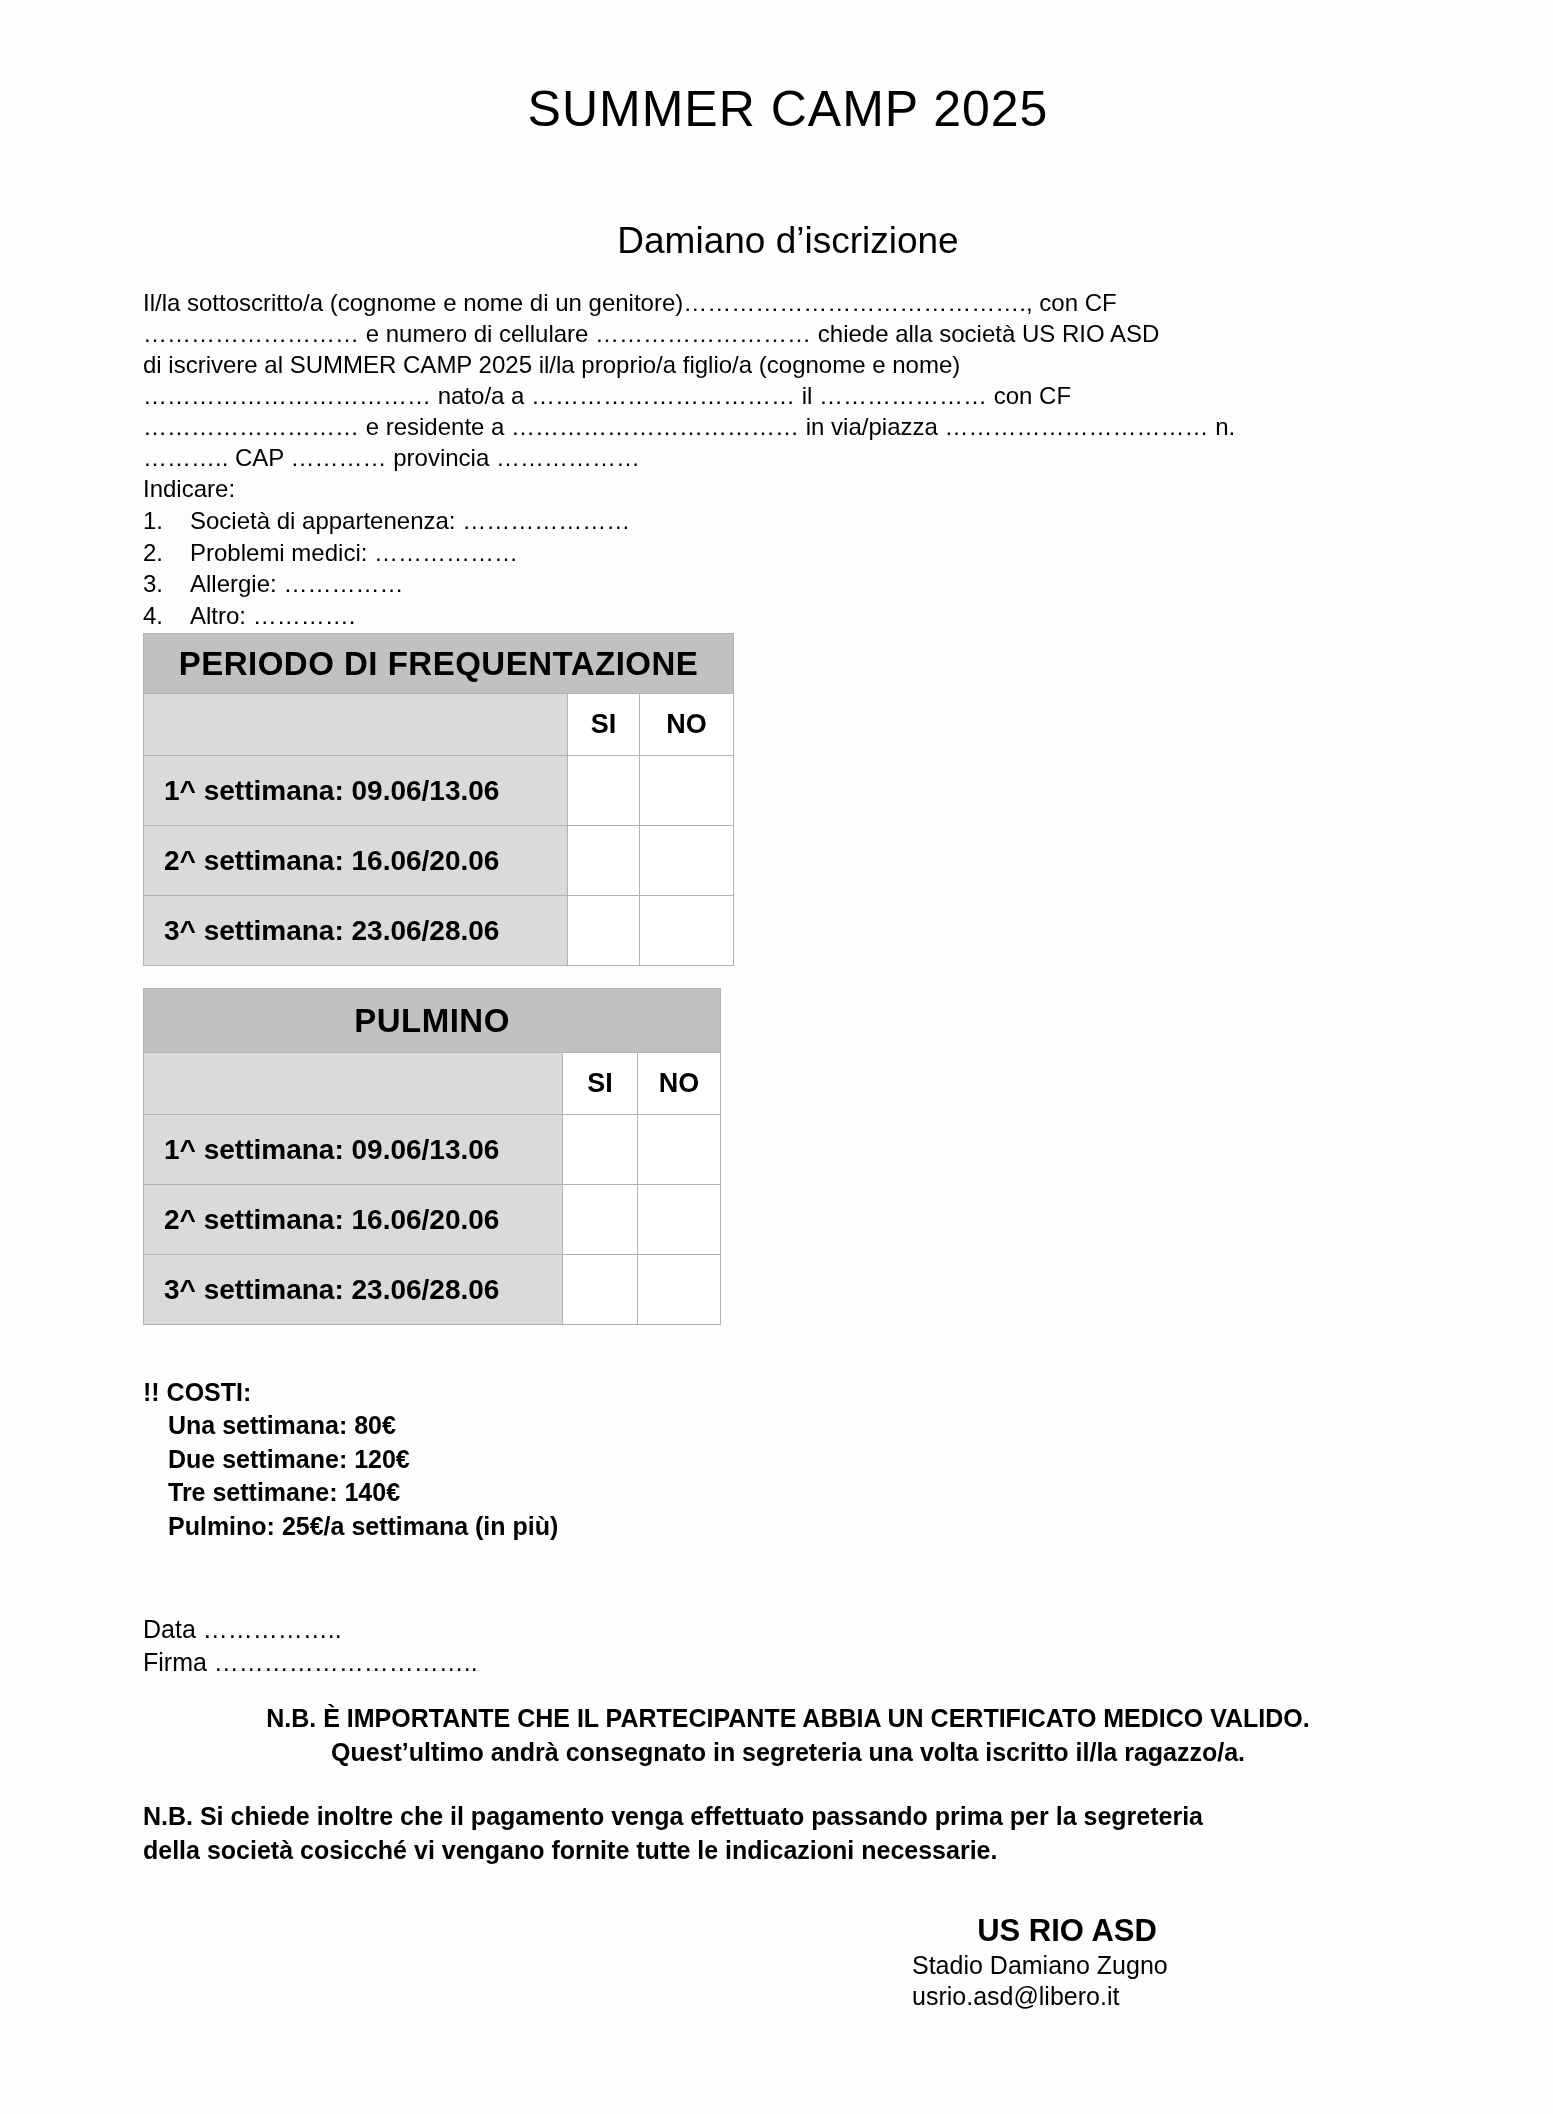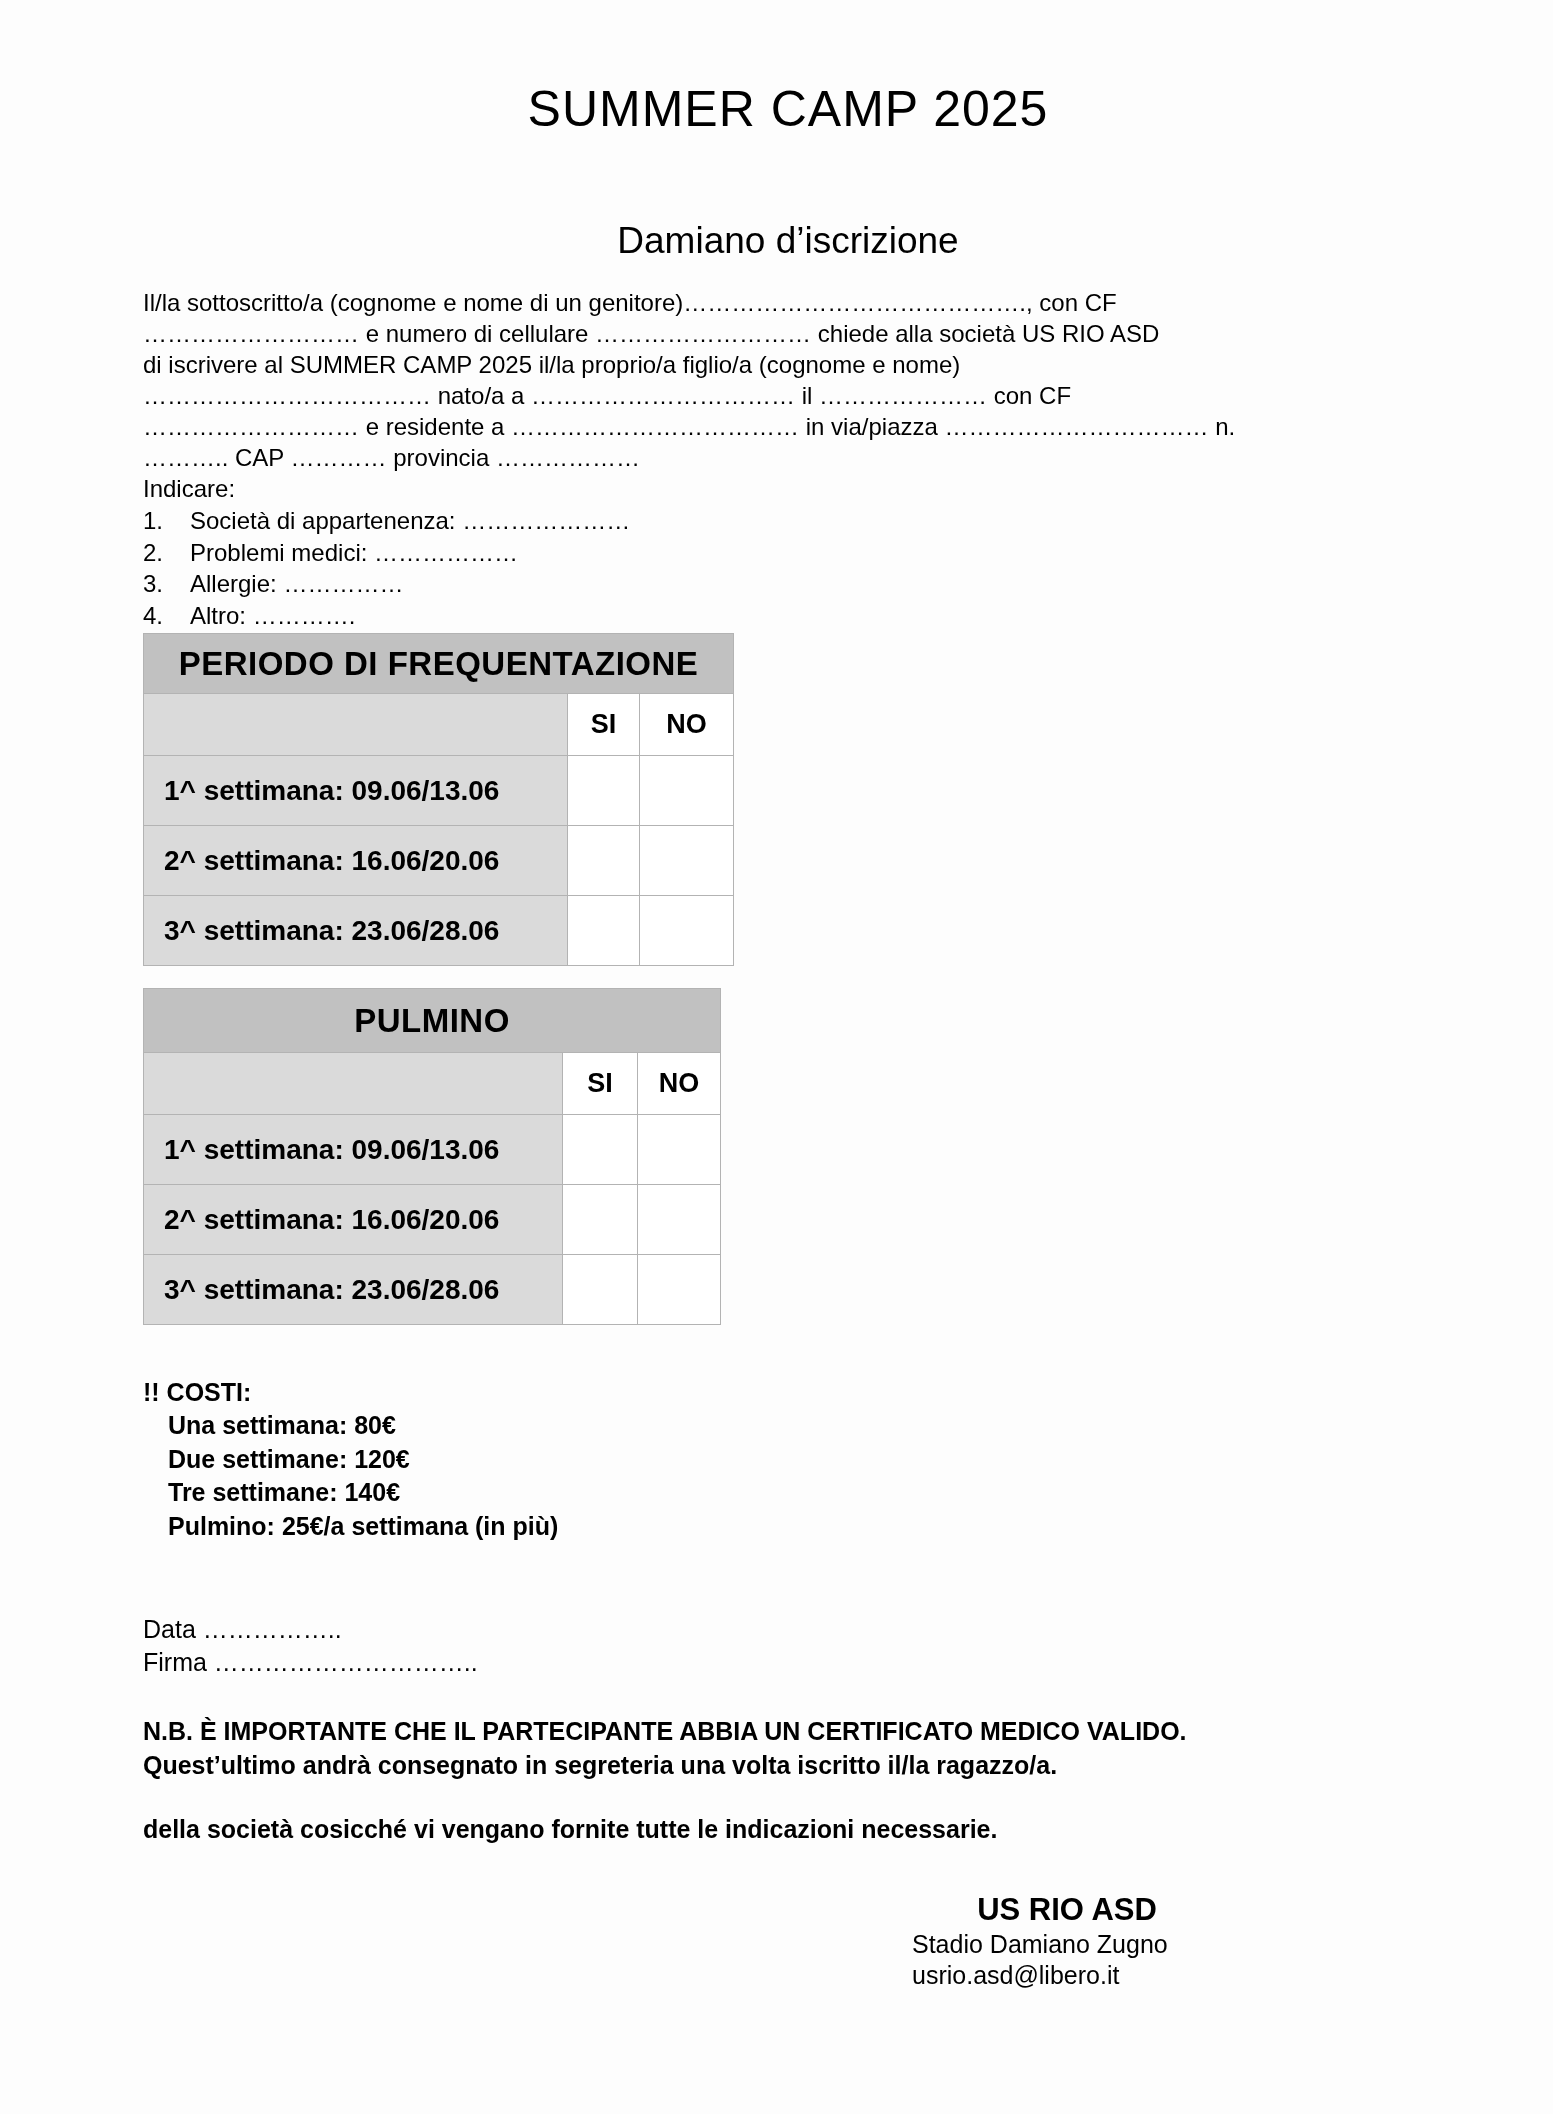--- a/index.html
+++ b/index.html
@@ -72,21 +72,21 @@
   td.box{background:#fff;}
   .t1{margin-top:2px;}
   .t2{margin-top:22px;}
   .costs{margin-top:50px;}
   .costs-heading{font-size:25px;font-weight:bold;line-height:34px;}
   .cost-line{font-size:25px;font-weight:bold;line-height:33.5px;padding-left:25px;}
   .fills{margin-top:70px;}
   .fill-line{font-size:25px;line-height:33px;}
   .note{font-weight:bold;font-size:25px;}
   .note .line{line-height:34px;white-space:nowrap;}
-  .note-1{margin-top:35px;}
+  .note-1{margin-top:22px;text-align:center;}
   .note-2{margin-top:30px;}
   .footer{
     margin-top:45px;
     margin-left:769px;
     width:310px;
   }
   .footer .org{
     font-size:31px;
     font-weight:bold;
     text-align:center;
@@ -215,20 +215,21 @@
     <div class="fill-line">Data ……………..</div>
     <div class="fill-line">Firma …………………………..</div>
   </div>
 
   <div class="note note-1">
     <div class="line">N.B. È IMPORTANTE CHE IL PARTECIPANTE ABBIA UN CERTIFICATO MEDICO VALIDO.</div>
     <div class="line">Quest’ultimo andrà consegnato in segreteria una volta iscritto il/la ragazzo/a.</div>
   </div>
 
   <div class="note note-2">
+    <div class="line">N.B. Si chiede inoltre che il pagamento venga effettuato passando prima per la segreteria</div>
     <div class="line">della società cosicché vi vengano fornite tutte le indicazioni necessarie.</div>
   </div>
 
   <div class="footer">
     <div class="org">US RIO ASD</div>
     <div class="addr">Stadio Damiano Zugno</div>
     <div class="email">usrio.asd@libero.it</div>
   </div>
 
 </div>

